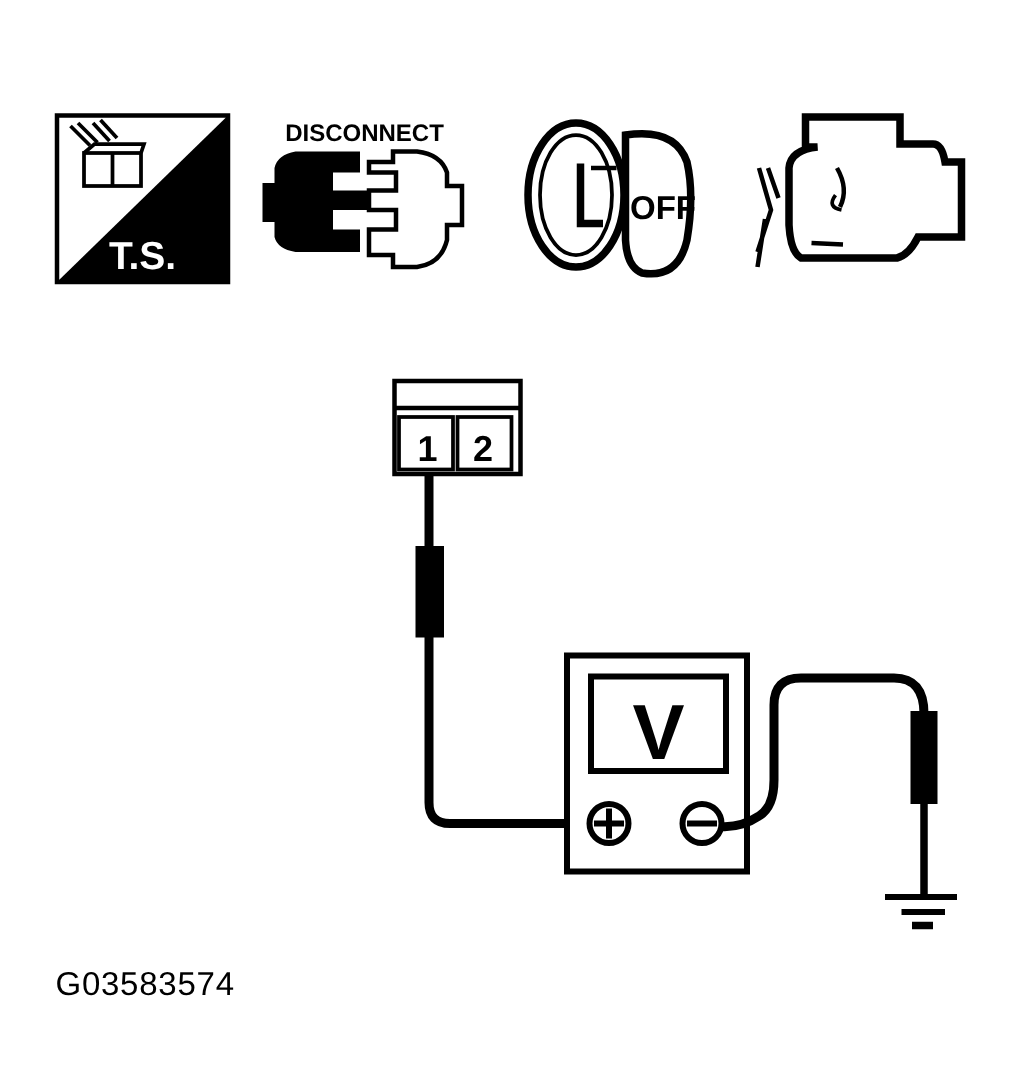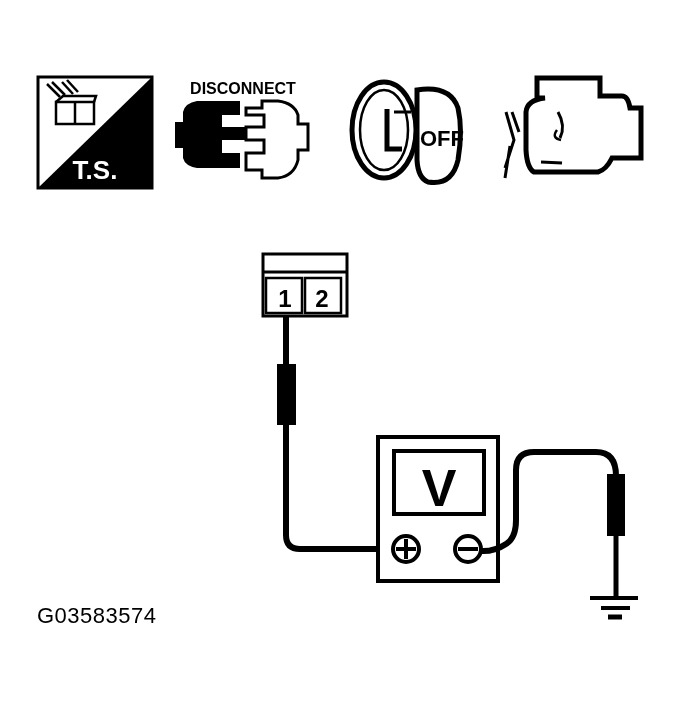--- a/index.html
+++ b/index.html
@@ -1,19 +1,19 @@
 <!DOCTYPE html>
 <html><head>
 <meta charset="utf-8">
 <style>
   html, body { margin:0; padding:0; background:#ffffff; }
   body { width:679px; height:726px; position:relative; overflow:hidden; font-family:"Liberation Sans", sans-serif; }
   #diagram { position:absolute; left:0; top:0; width:679px; height:726px; }
   .lbl-text { font-family:"Liberation Sans", sans-serif; font-weight:bold; }
-  #figure-id { position:absolute; left:37px; top:603px; font-size:22px; color:#000; font-family:"Liberation Sans", sans-serif; letter-spacing:0.5px; }
+  #figure-id { position:absolute; left:37px; top:643px; font-size:22px; color:#000; font-family:"Liberation Sans", sans-serif; letter-spacing:0.5px; }
 </style>
 </head>
 <body>
 
 <svg id="diagram" width="679" height="726" viewBox="0 0 679 726" xmlns="http://www.w3.org/2000/svg">
 
   <g>
     <rect x="38" y="77" width="114" height="111" fill="#fff" stroke="#000" stroke-width="3"></rect>
     <polygon points="152,77 152,188 38,188" fill="#000"></polygon>
 

